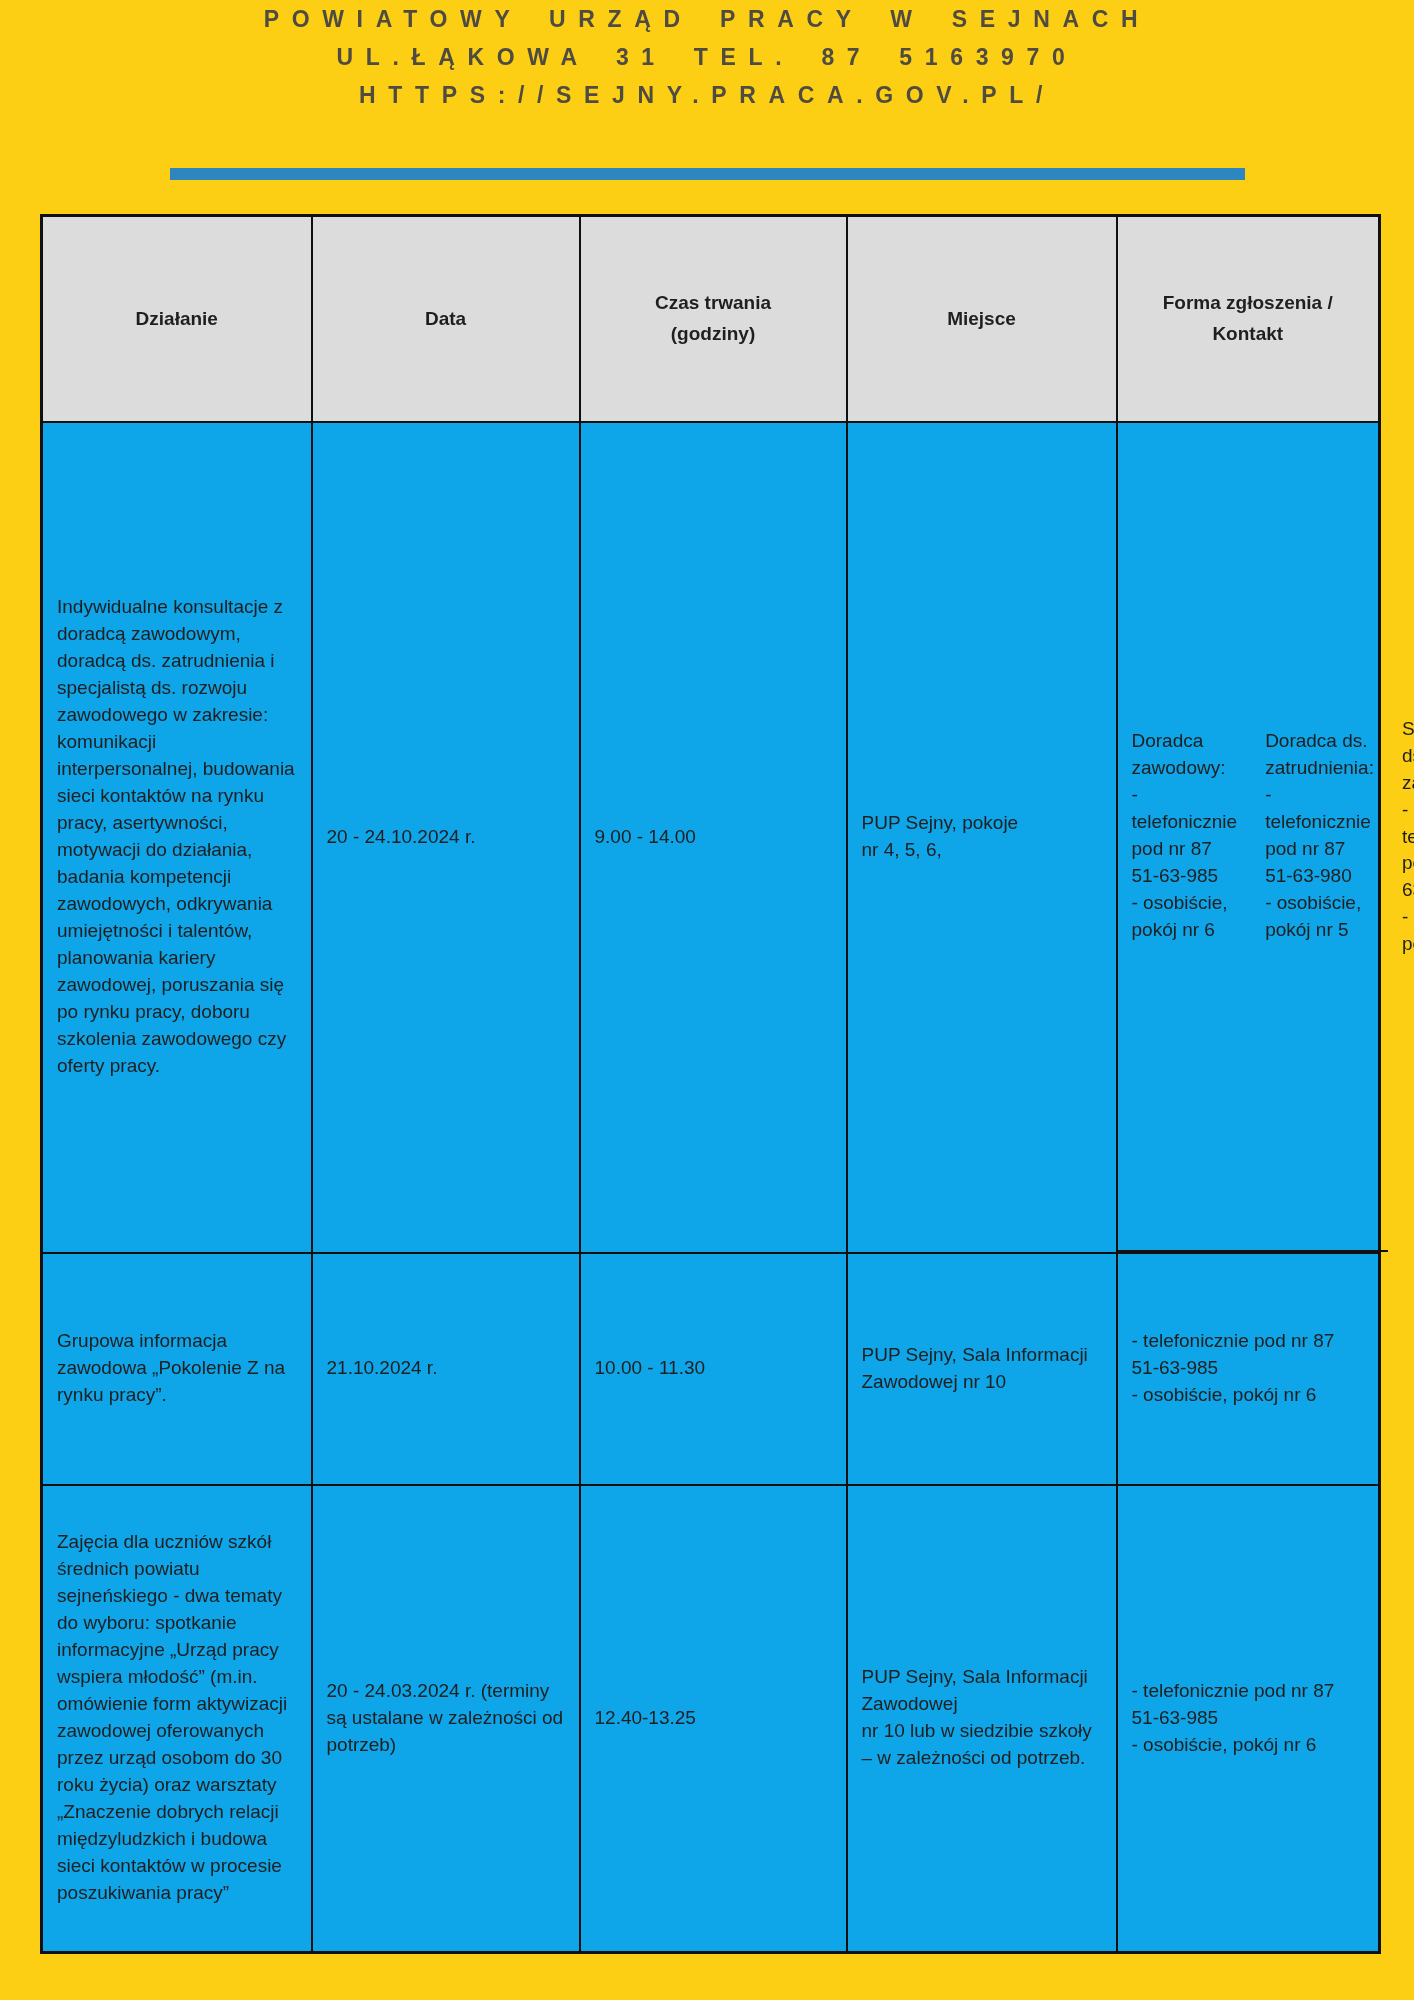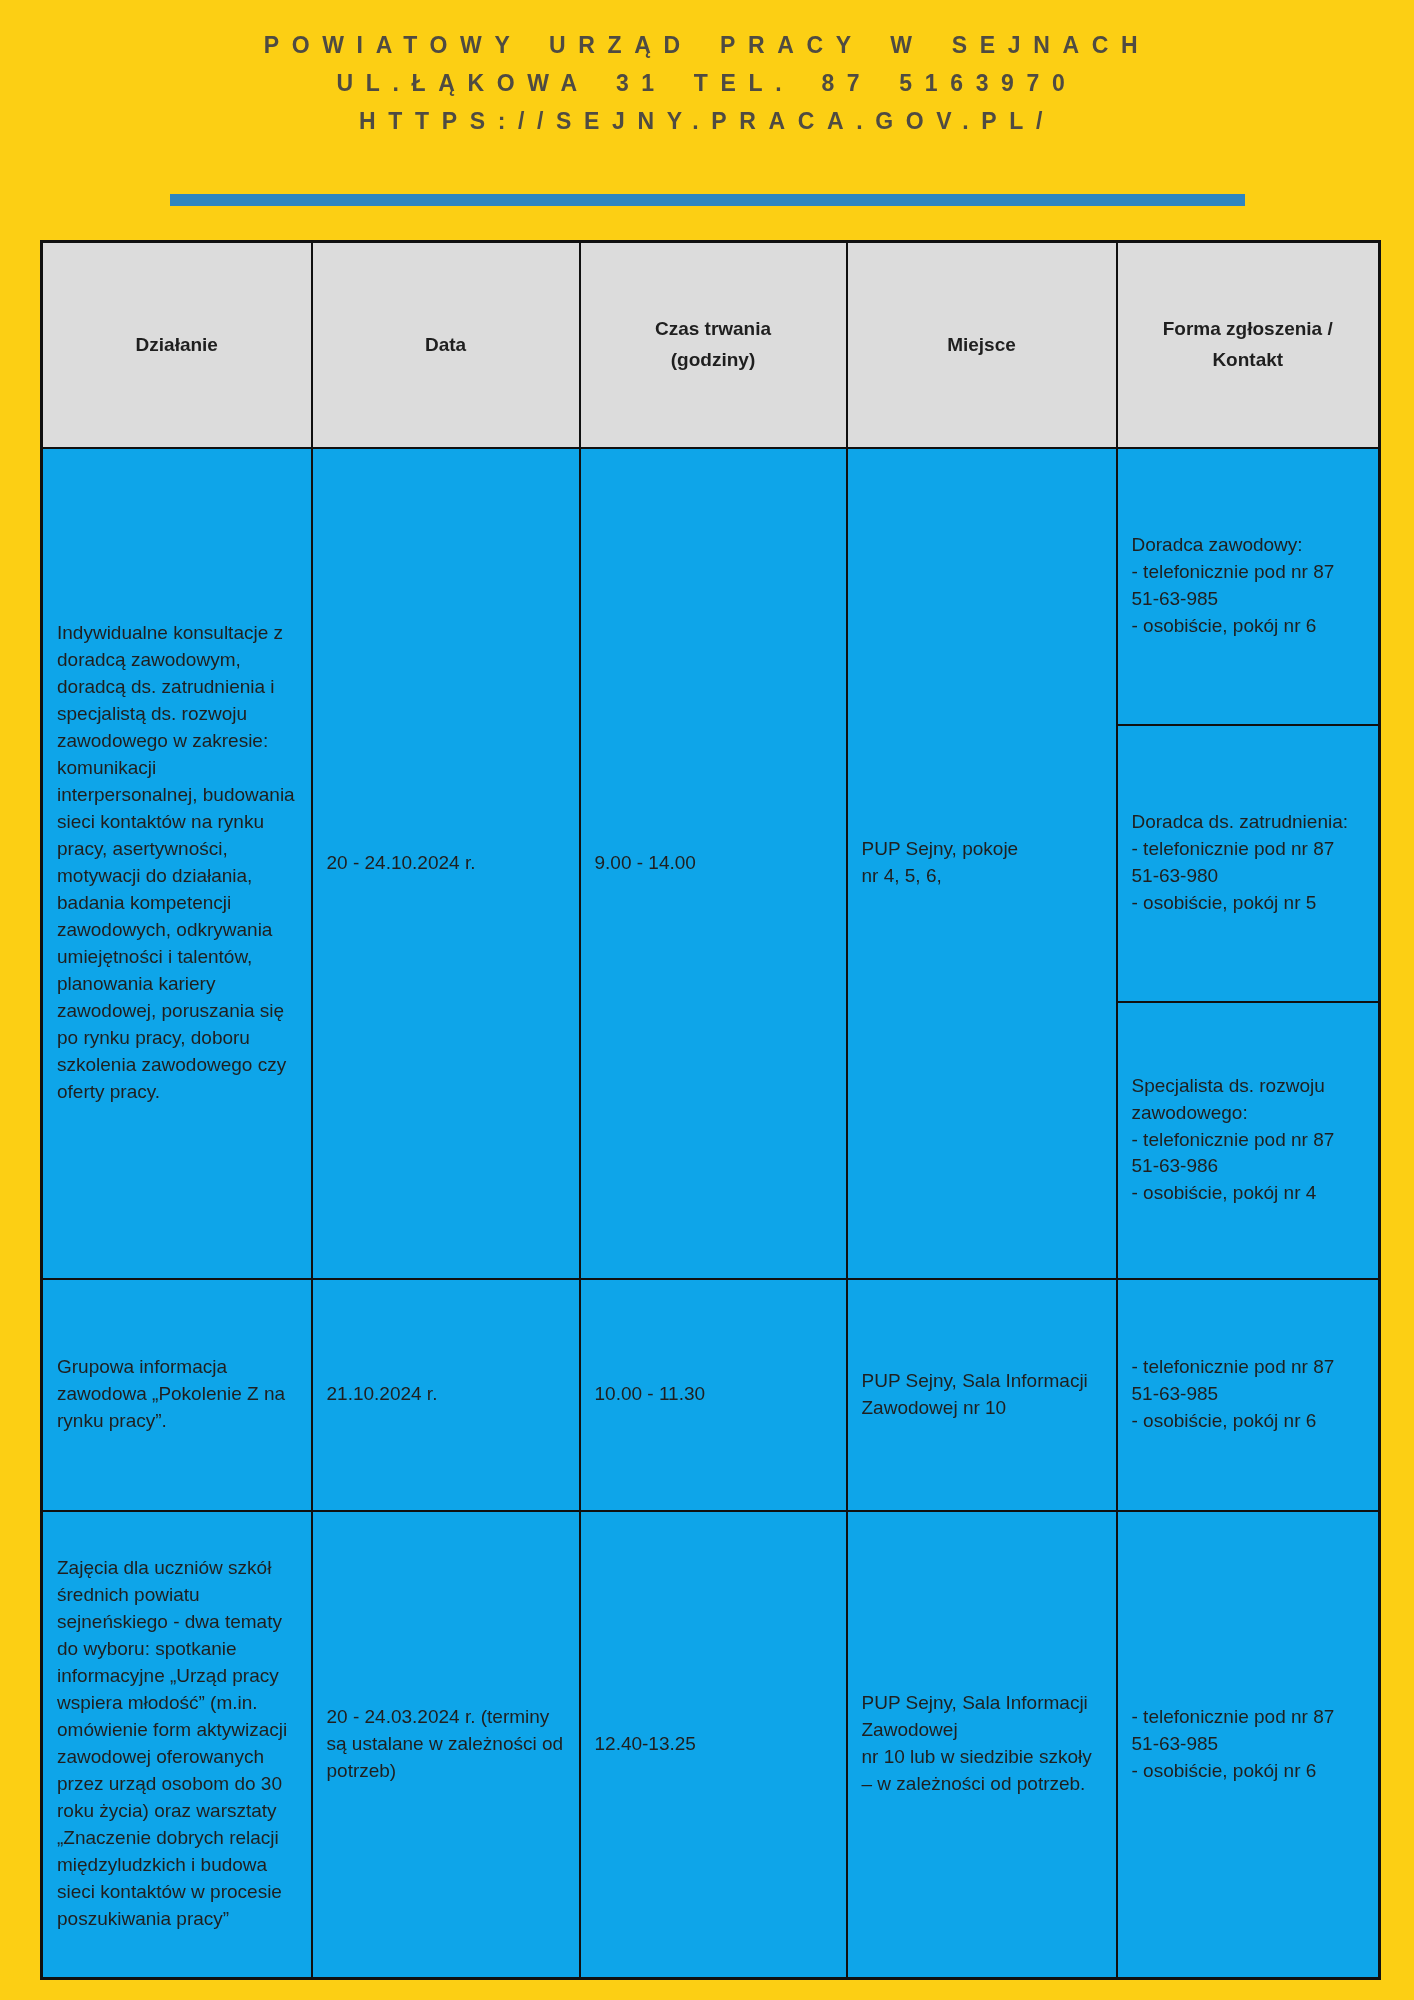--- a/index.html
+++ b/index.html
@@ -2,21 +2,21 @@
 <html lang="pl"><head>
 <meta charset="utf-8">
 <style>
   html, body { margin: 0; padding: 0; }
   body {
     width: 1414px; height: 2000px;
     background: #FCCF14;
     font-family: "Liberation Sans", sans-serif;
     color: #1f1f1f;
   }
-  .masthead { padding-top: 26px; text-align: center; color: #4F4B42; }
+  .masthead { text-align: center; color: #4F4B42; }
   .masthead-line {
     font-weight: bold;
     font-size: 23px;
     line-height: 38px;
     letter-spacing: 0.55em;
     word-spacing: 0.35em;
     white-space: nowrap;
   }
   .divider-bar {
     width: 1075px; height: 12px;
@@ -55,21 +55,21 @@
     text-align: left;
     padding: 10px 14px;
     white-space: pre-line;
   }
   tr.row-1 { height: 831px; }
   tr.row-2 { height: 232px; }
   tr.row-3 { height: 468px; }
   td.kontakt-split { padding: 0; position: relative; }
   .subcells {
     position: absolute; top: 0; left: 0; right: 0; bottom: 0;
-    display: flex; flex-direction: column;
+    display: flex; flex-direction: row;
   }
   .subcell {
     flex: 1 1 0;
     display: flex; align-items: center;
     padding: 10px 14px;
     border-bottom: 2px solid #101010;
     white-space: pre-line;
   }
   .subcell:last-child { border-bottom: none; }
 </style>

